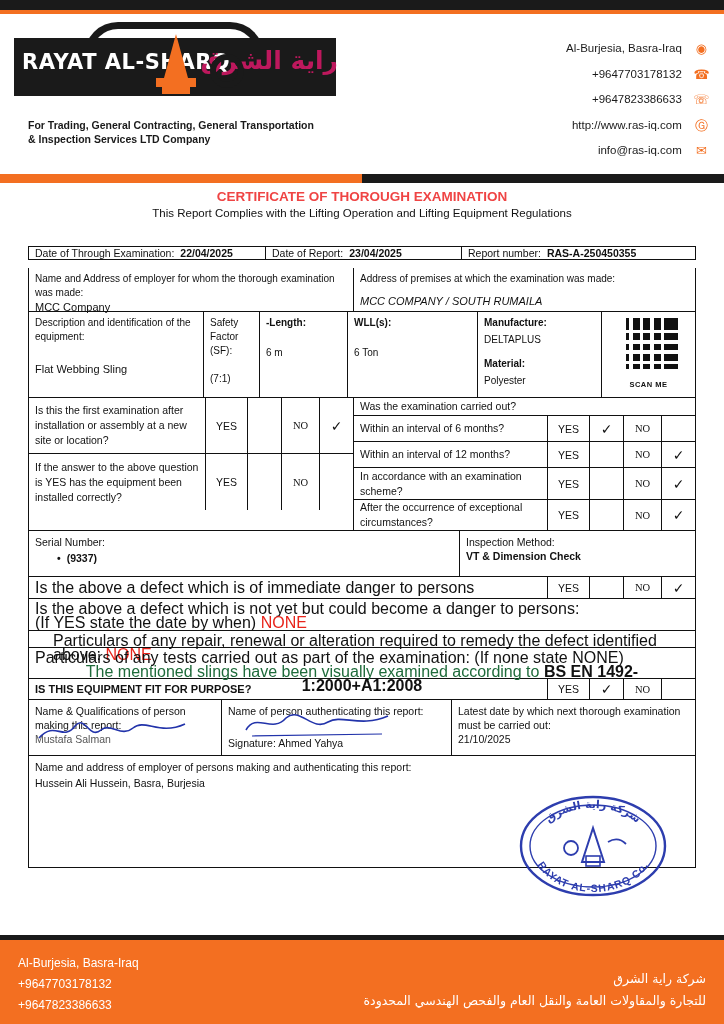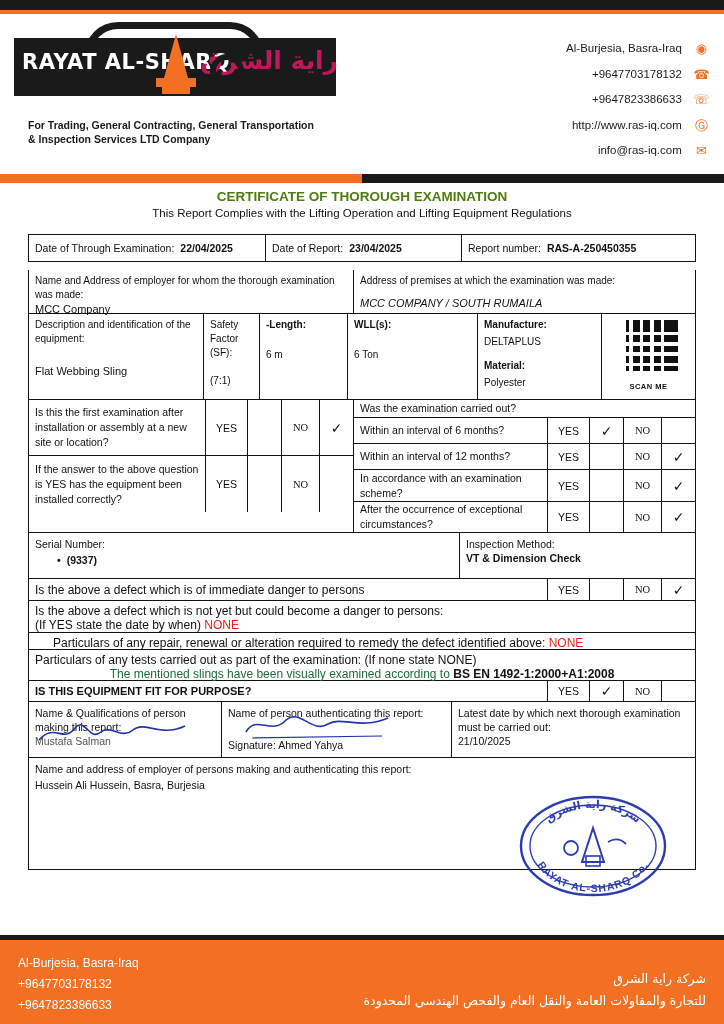--- a/index.html
+++ b/index.html
@@ -72,38 +72,38 @@
     text-align:center; line-height:17px; font-size:13px; color:#f36f21;
   }
 
   
   .band { position:absolute; left:0; top:174px; width:100%; height:9px; }
   .band-left { position:absolute; left:0; top:0; width:50%; height:9px; background:#f36f21; }
   .band-right { position:absolute; left:50%; top:0; width:50%; height:9px; background:#1a1a1a; }
 
   .doc-title {
     position:absolute; left:0; top:189px; width:100%;
-    text-align:center; font-size:13.5px; font-weight:bold; color:#4d7c0f;
+    text-align:center; font-size:13.5px; font-weight:bold; color:#ef4444;
   }
   .doc-sub {
     position:absolute; left:0; top:207px; width:100%;
     text-align:center; font-size:11.5px; color:#111;
   }
 
   
   .form { position:absolute; left:28px; top:234px; width:668px; }
   .bx { border:1px solid #111; }
   .row { display:flex; }
   .cell { padding:4px 6px; font-size:10.5px; line-height:14px; position:relative; }
   .bl { border-left:1px solid #111; }
   .bb { border-bottom:1px solid #111; }
   .lbl { font-size:10.5px; }
   .val { font-weight:bold; }
 
-  .hdrrow { height:28px; align-items:center; }
+  .hdrrow { height:14px; align-items:center;margin-top:12px; }
   .hdrrow .cell { display:flex; align-items:center; height:100%; }
 
   
   .emp { height:44px; }
   .emp .cell { font-size:10px; }
 
   
   .eq { height:86px; }
   .eq .cell { font-size:10px; }
 
@@ -124,21 +124,21 @@
   .qtext { flex:1; padding:5px 6px; font-size:10.5px; line-height:15px; display:flex; align-items:center; }
   .ybox { width:42px; border-left:1px solid #111; display:flex; align-items:center; justify-content:center; font-size:10.5px; }
   .tick { width:34px; border-left:1px solid #111; display:flex; align-items:center; justify-content:center; font-size:14px; }
   .nbox { width:38px; border-left:1px solid #111; display:flex; align-items:center; justify-content:center; font-size:10.5px;font-family:Liberation Serif, serif; }
 
   
   .srow { display:flex; height:46px; }
 
   
   .drow { display:flex; }
-  .dtext { flex:1; padding:3px 6px; font-size:12px; line-height:14px; }
+  .dtext { flex:1; padding:3px 6px; font-size:16px; line-height:14px; }
   .red { color:#e8241b; }
   .bold { font-weight:bold; }
 
   
   .sigrow { display:flex; height:56px; }
   .sig-scribble { position:absolute; left:8px; top:16px; width:150px; height:28px; }
   .sig-scribble2 { position:absolute; left:20px; top:10px; width:150px; height:28px; }
 
   .stamp {
     position:absolute; left:508px; top:790px; width:170px; height:112px;

